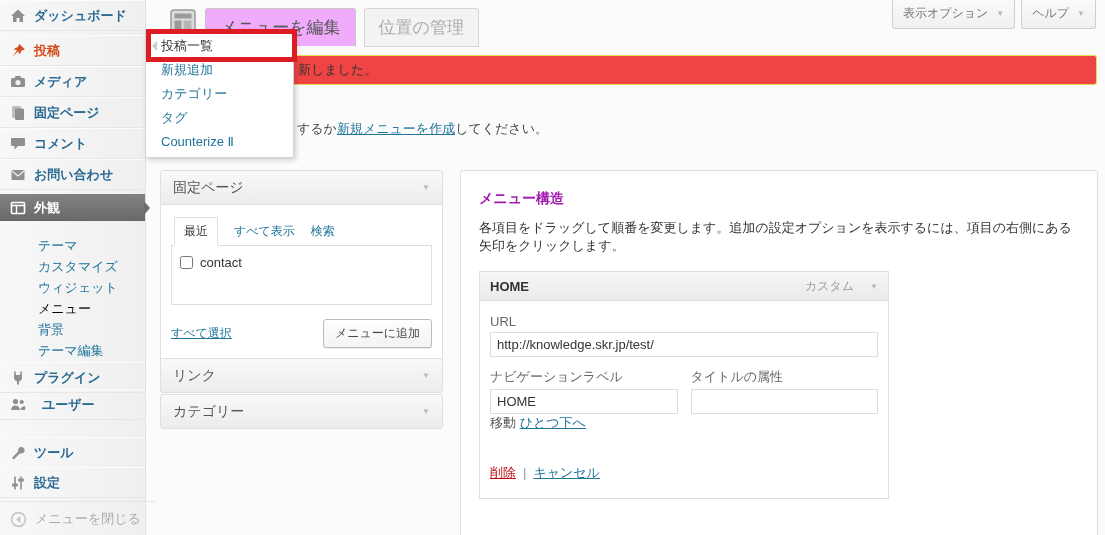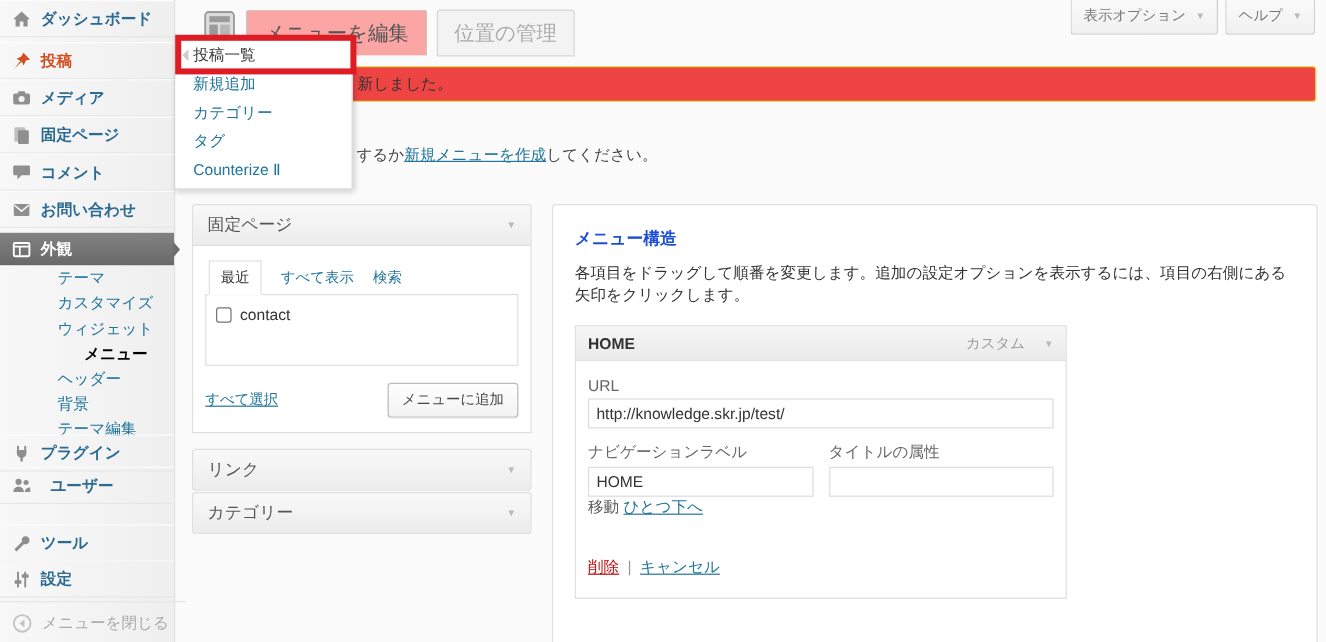--- a/index.html
+++ b/index.html
@@ -30,41 +30,41 @@
   .sb-item.active {
     position:relative; height:25px;
     background:linear-gradient(#818181,#6a6a6a);
     color:#fff; border-top:1px solid #808080; border-bottom:1px solid #666;
   }
   .sb-item.active .icon { color:#fff; }
   .sb-item.active::after {
     content:""; position:absolute; right:-12px; top:50%; margin-top:-7px;
     border:7px solid transparent; border-left:6px solid #6d6d6d;
   }
-  #appearance-sub { list-style:none; padding:0 0 10px 0;margin-left:10px; }
+  #appearance-sub { list-style:none; padding:14px 0 10px 0; }
   #appearance-sub li {
     height:21px; line-height:21px; padding-left:38px; font-size:13px;
     color:#21759b; cursor:pointer;
   }
-  #appearance-sub li.current { color:#000; font-weight:bold;text-align:center; }
+  #appearance-sub li.current { color:#000; font-weight:normal; }
   #collapse-menu {
     position:absolute; left:0; top:501px; width:145px; padding:8px 0 0 10px;
     display:flex; align-items:center; gap:8px; color:#aaa; font-size:13px;
     border-top:1px solid #e5e5e5; cursor:pointer;
   }
   #collapse-menu .icon { width:17px; height:17px; color:#c4c4c4; }
 
   
   #screen-icon { position:absolute; left:170px; top:9px; width:26px; height:26px; }
   #tabs { position:absolute; left:205px; top:8px; display:flex; gap:8px; }
   .nav-tab {
     font-size:17px; padding:7px 14px; border:1px solid #d5d5d5;
     background:#f3f3f3; color:#ababab; border-radius:3px 3px 0 0; cursor:pointer;
   }
-  .nav-tab.active { background:#fca5a5; border-color:#c6c6c6; color:#555; border-bottom-color:#fbfbfb; }
+  .nav-tab.active { background:#f0abfc; border-color:#c6c6c6; color:#555; border-bottom-color:#fbfbfb; }
   #screen-meta { position:absolute; right:9px; top:0; display:flex; gap:6px; z-index:5; }
   .meta-btn {
     display:flex; align-items:center; gap:8px; padding:5px 10px 6px;
     font-size:12px; color:#777; background:linear-gradient(#fafafa,#f0f0f0);
     border:1px solid #cfcfcf; border-top:none; border-radius:0 0 3px 3px; cursor:pointer;
   }
   .dd-arrow { font-size:8px; color:#b9b9b9; }
 
   
   #notice {
@@ -76,21 +76,21 @@
   #prompt a { color:#21759b; text-decoration:underline; }
 
   
   .acc-box { position:absolute; left:160px; width:283px; }
   .acc-header {
     height:33px; background:linear-gradient(#f9f9f9,#ececec);
     border:1px solid #dfdfdf; border-radius:3px 3px 0 0;
     display:flex; align-items:center; padding:0 12px; font-size:14px; color:#555; cursor:pointer;
   }
   .acc-header .dd-arrow { margin-left:auto; }
-  .acc-header.closed { border-radius:3px;margin-top:16px; }
+  .acc-header.closed { border-radius:3px; }
   .acc-body { border:1px solid #dfdfdf; border-top:none; background:#fff; padding:12px 10px 12px; }
   .wp-tabs { display:flex; gap:16px; align-items:flex-end; font-size:12px; position:relative; z-index:2; padding-left:3px; }
   .wp-tab { color:#21759b; padding:5px 0; cursor:pointer; }
   .wp-tab.active {
     color:#333; background:#fff; border:1px solid #dfdfdf; border-bottom-color:#fff;
     padding:5px 9px; margin-bottom:-1px;
   }
   .list-box { border:1px solid #dfdfdf; background:#fff; height:40px; padding:9px 8px; }
   .check-row { display:flex; align-items:center; gap:7px; font-size:13px; color:#333; }
   .panel-footer { margin-top:14px; display:flex; align-items:center; }
@@ -114,21 +114,21 @@
   .name-row input {
     width:278px; height:20px; border:1px solid #ddd; padding:2px 6px;
     font-size:13px; color:#333; background:#fff;
   }
   .blue-btn {
     margin-left:auto; padding:5px 13px; font-size:13px; color:#fff;
     background:linear-gradient(#2ea1cf,#2181a9); border:1px solid #1b6a8c;
     border-radius:3px; cursor:pointer;
   }
   .editor-body { padding:12px 18px; }
-  .editor-body h3 { font-size:14px; color:#1d4ed8; margin:7px 0 11px; }
+  .editor-body h3 { font-size:14px; color:#a21caf; margin:7px 0 11px; }
   .editor-body .desc { font-size:13px; color:#333; margin-bottom:16px; }
 
   .menu-item-card { width:410px; }
   .card-header {
     height:28px; background:linear-gradient(#f6f6f6,#eaeaea);
     border:1px solid #dfdfdf; display:flex; align-items:center; padding:0 10px;
     cursor:move;
   }
   .card-header .title { font-size:13px; font-weight:bold; color:#333; }
   .card-header .item-type { margin-left:auto; font-size:12px; color:#9c9c9c; margin-right:16px; }
@@ -220,21 +220,20 @@
           <rect x="1.5" y="2.5" width="13" height="11" rx="1" fill="none" stroke="currentColor" stroke-width="1.6"></rect>
           <path d="M2 5.5 h12 M6.5 6 v7" stroke="currentColor" stroke-width="1.4" fill="none"></path>
         </svg>
       <span>外観</span>
     </div>
     <ul id="appearance-sub">
       <li>テーマ</li>
       <li>カスタマイズ</li>
       <li>ウィジェット</li>
       <li class="current">メニュー</li>
-      <li>ヘッダー</li>
       <li>背景</li>
       <li>テーマ編集</li>
     </ul>
     <div class="sb-item" style="position:absolute;top:362px;width:135px;">
       <svg class="icon" viewBox="0 0 16 16">
           <path d="M5 1.5 v4 M11 1.5 v4" stroke="currentColor" stroke-width="1.6" fill="none"></path>
           <path fill="currentColor" d="M4 5 h8 v2.5 a4 4 0 0 1 -3 3.9 V14.5 h-2 v-3.1 A4 4 0 0 1 4 7.5 Z"></path>
         </svg>
       <span>プラグイン</span>
     </div>

